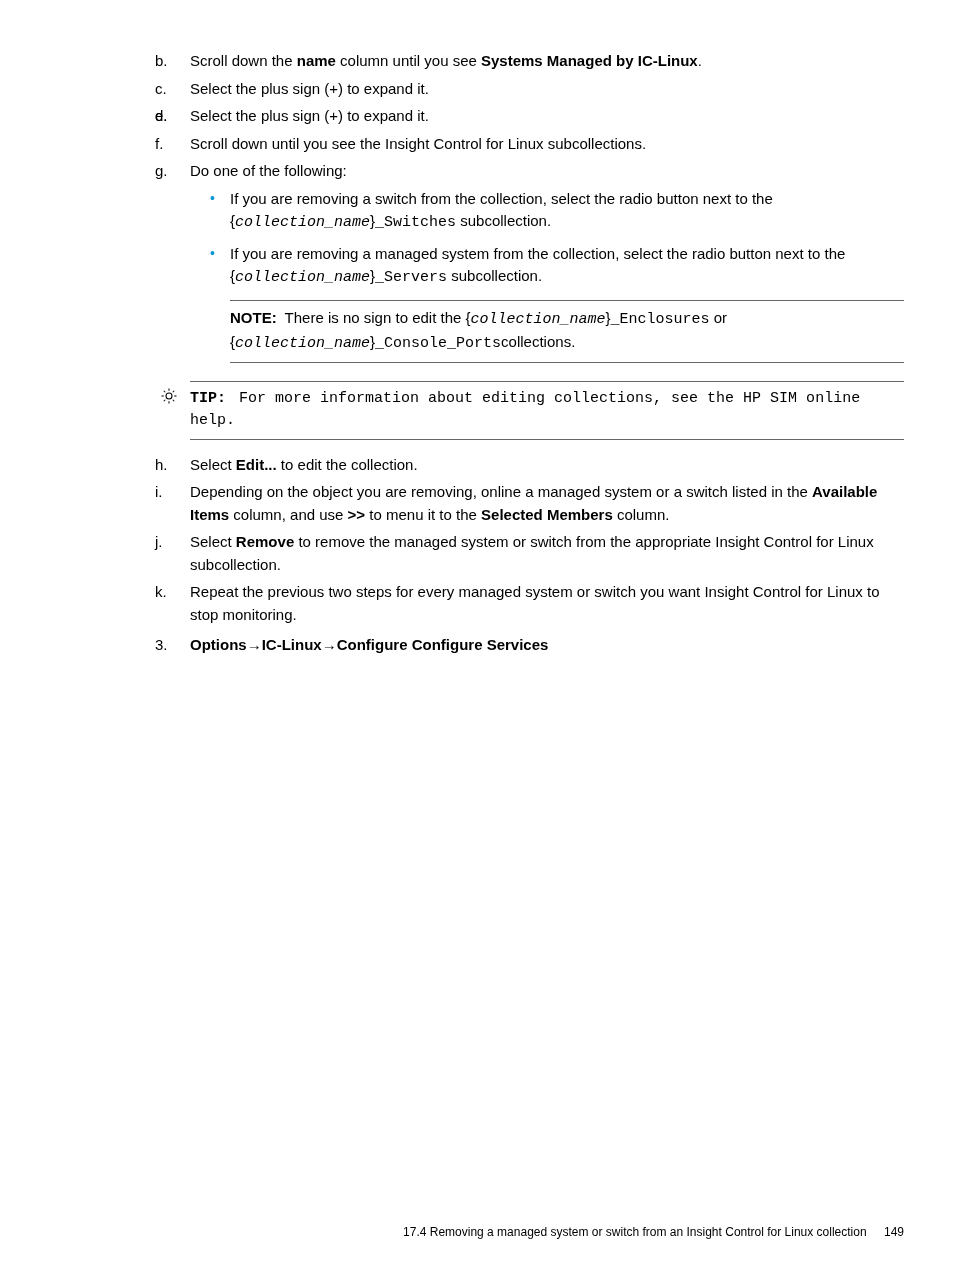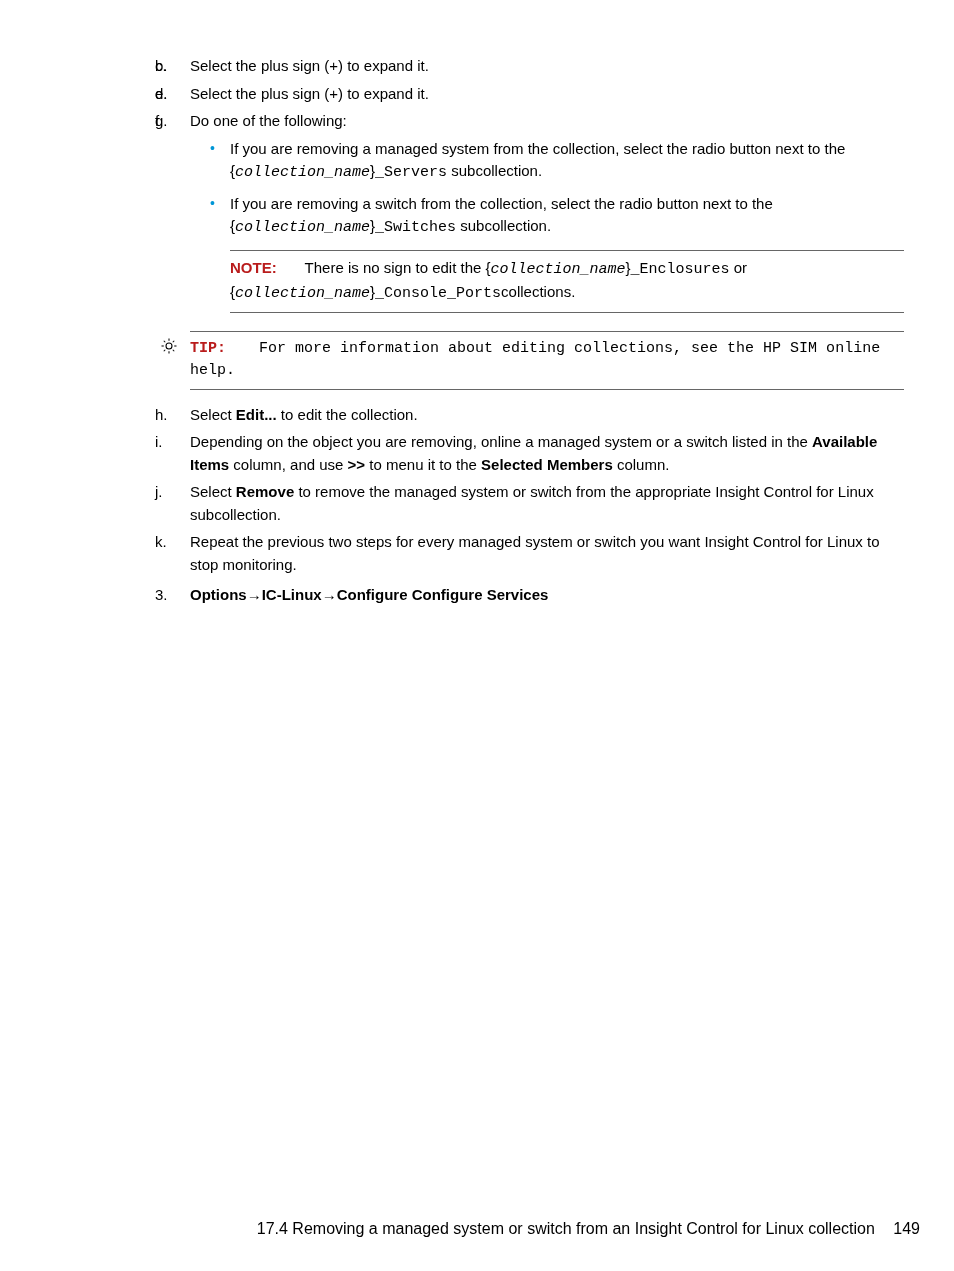--- a/index.html
+++ b/index.html
@@ -68,22 +68,22 @@
     }
     .tip-icon {
       position: absolute;
       left: -30px;
       top: 6px;
       width: 18px;
       height: 18px;
     }
     .callout-label {
       font-weight: bold;
-      color: #b91c1c;
-      margin-right: 24px;
+      color: #000000;
+      margin-right: 4px;
     }
     .mono {
       font-family: "Courier New", Courier, monospace;
     }
     .mono-italic {
       font-family: "Courier New", Courier, monospace;
       font-style: italic;
     }
     strong { font-weight: bold; }
     ol.numbered {
@@ -101,60 +101,62 @@
       top: 0;
       width: 25px;
     }
     .menu-path {
       margin-top: 8px;
       font-weight: bold;
     }
     .footer {
       position: absolute;
       bottom: 30px;
-      right: 34px;
-      font-size: 16px;
+      right: 50px;
+      font-size: 12px;
       color: #000;
     }
     .page-num {
       margin-left: 14px;
     }
   </style>
 </head>
 <body>
 
 <div class="content">
 
   <ol class="alpha">
     <li>
       <span class="marker">b.</span>
+      <span><span>Scroll down the </span><strong>name</strong><span> column until you see </span><strong>Systems Managed by IC-Linux</strong><span>.</span></span>
     </li>
     <li>
       <span class="marker">c.</span>
       <span>Select the plus sign (+) to expand it.</span>
     </li>
     <li>
       <span class="marker">d.</span>
     </li>
     <li>
       <span class="marker">e.</span>
       <span>Select the plus sign (+) to expand it.</span>
     </li>
     <li>
       <span class="marker">f.</span>
+      <span>Scroll down until you see the Insight Control for Linux subcollections.</span>
     </li>
     <li>
       <span class="marker">g.</span>
       <span>Do one of the following:</span>
       <ul class="bullet">
         <li>
-          <span>If you are removing a managed system from the collection, select the radio button next to the {</span><span class="mono-italic">collection_name</span><span>}</span><span class="mono">_Servers</span><span> subcollection.</span>
+          <span>If you are removing a switch from the collection, select the radio button next to the {</span><span class="mono-italic">collection_name</span><span>}</span><span class="mono">_Switches</span><span> subcollection.</span>
         </li>
         <li>
-          <span>If you are removing a switch from the collection, select the radio button next to the {</span><span class="mono-italic">collection_name</span><span>}</span><span class="mono">_Switches</span><span> subcollection.</span>
+          <span>If you are removing a managed system from the collection, select the radio button next to the {</span><span class="mono-italic">collection_name</span><span>}</span><span class="mono">_Servers</span><span> subcollection.</span>
         </li>
       </ul>
       <div class="note-box">
         <span class="callout-label">NOTE:</span>
         <span><span>There is no sign to edit the {</span><span class="mono-italic">collection_name</span><span>}</span><span class="mono">_Enclosures</span><span> or {</span><span class="mono-italic">collection_name</span><span>}</span><span class="mono">_Console_Ports</span><span>collections.</span></span>
       </div>
     </li>
   </ol>
 
   <div class="tip-wrapper">

